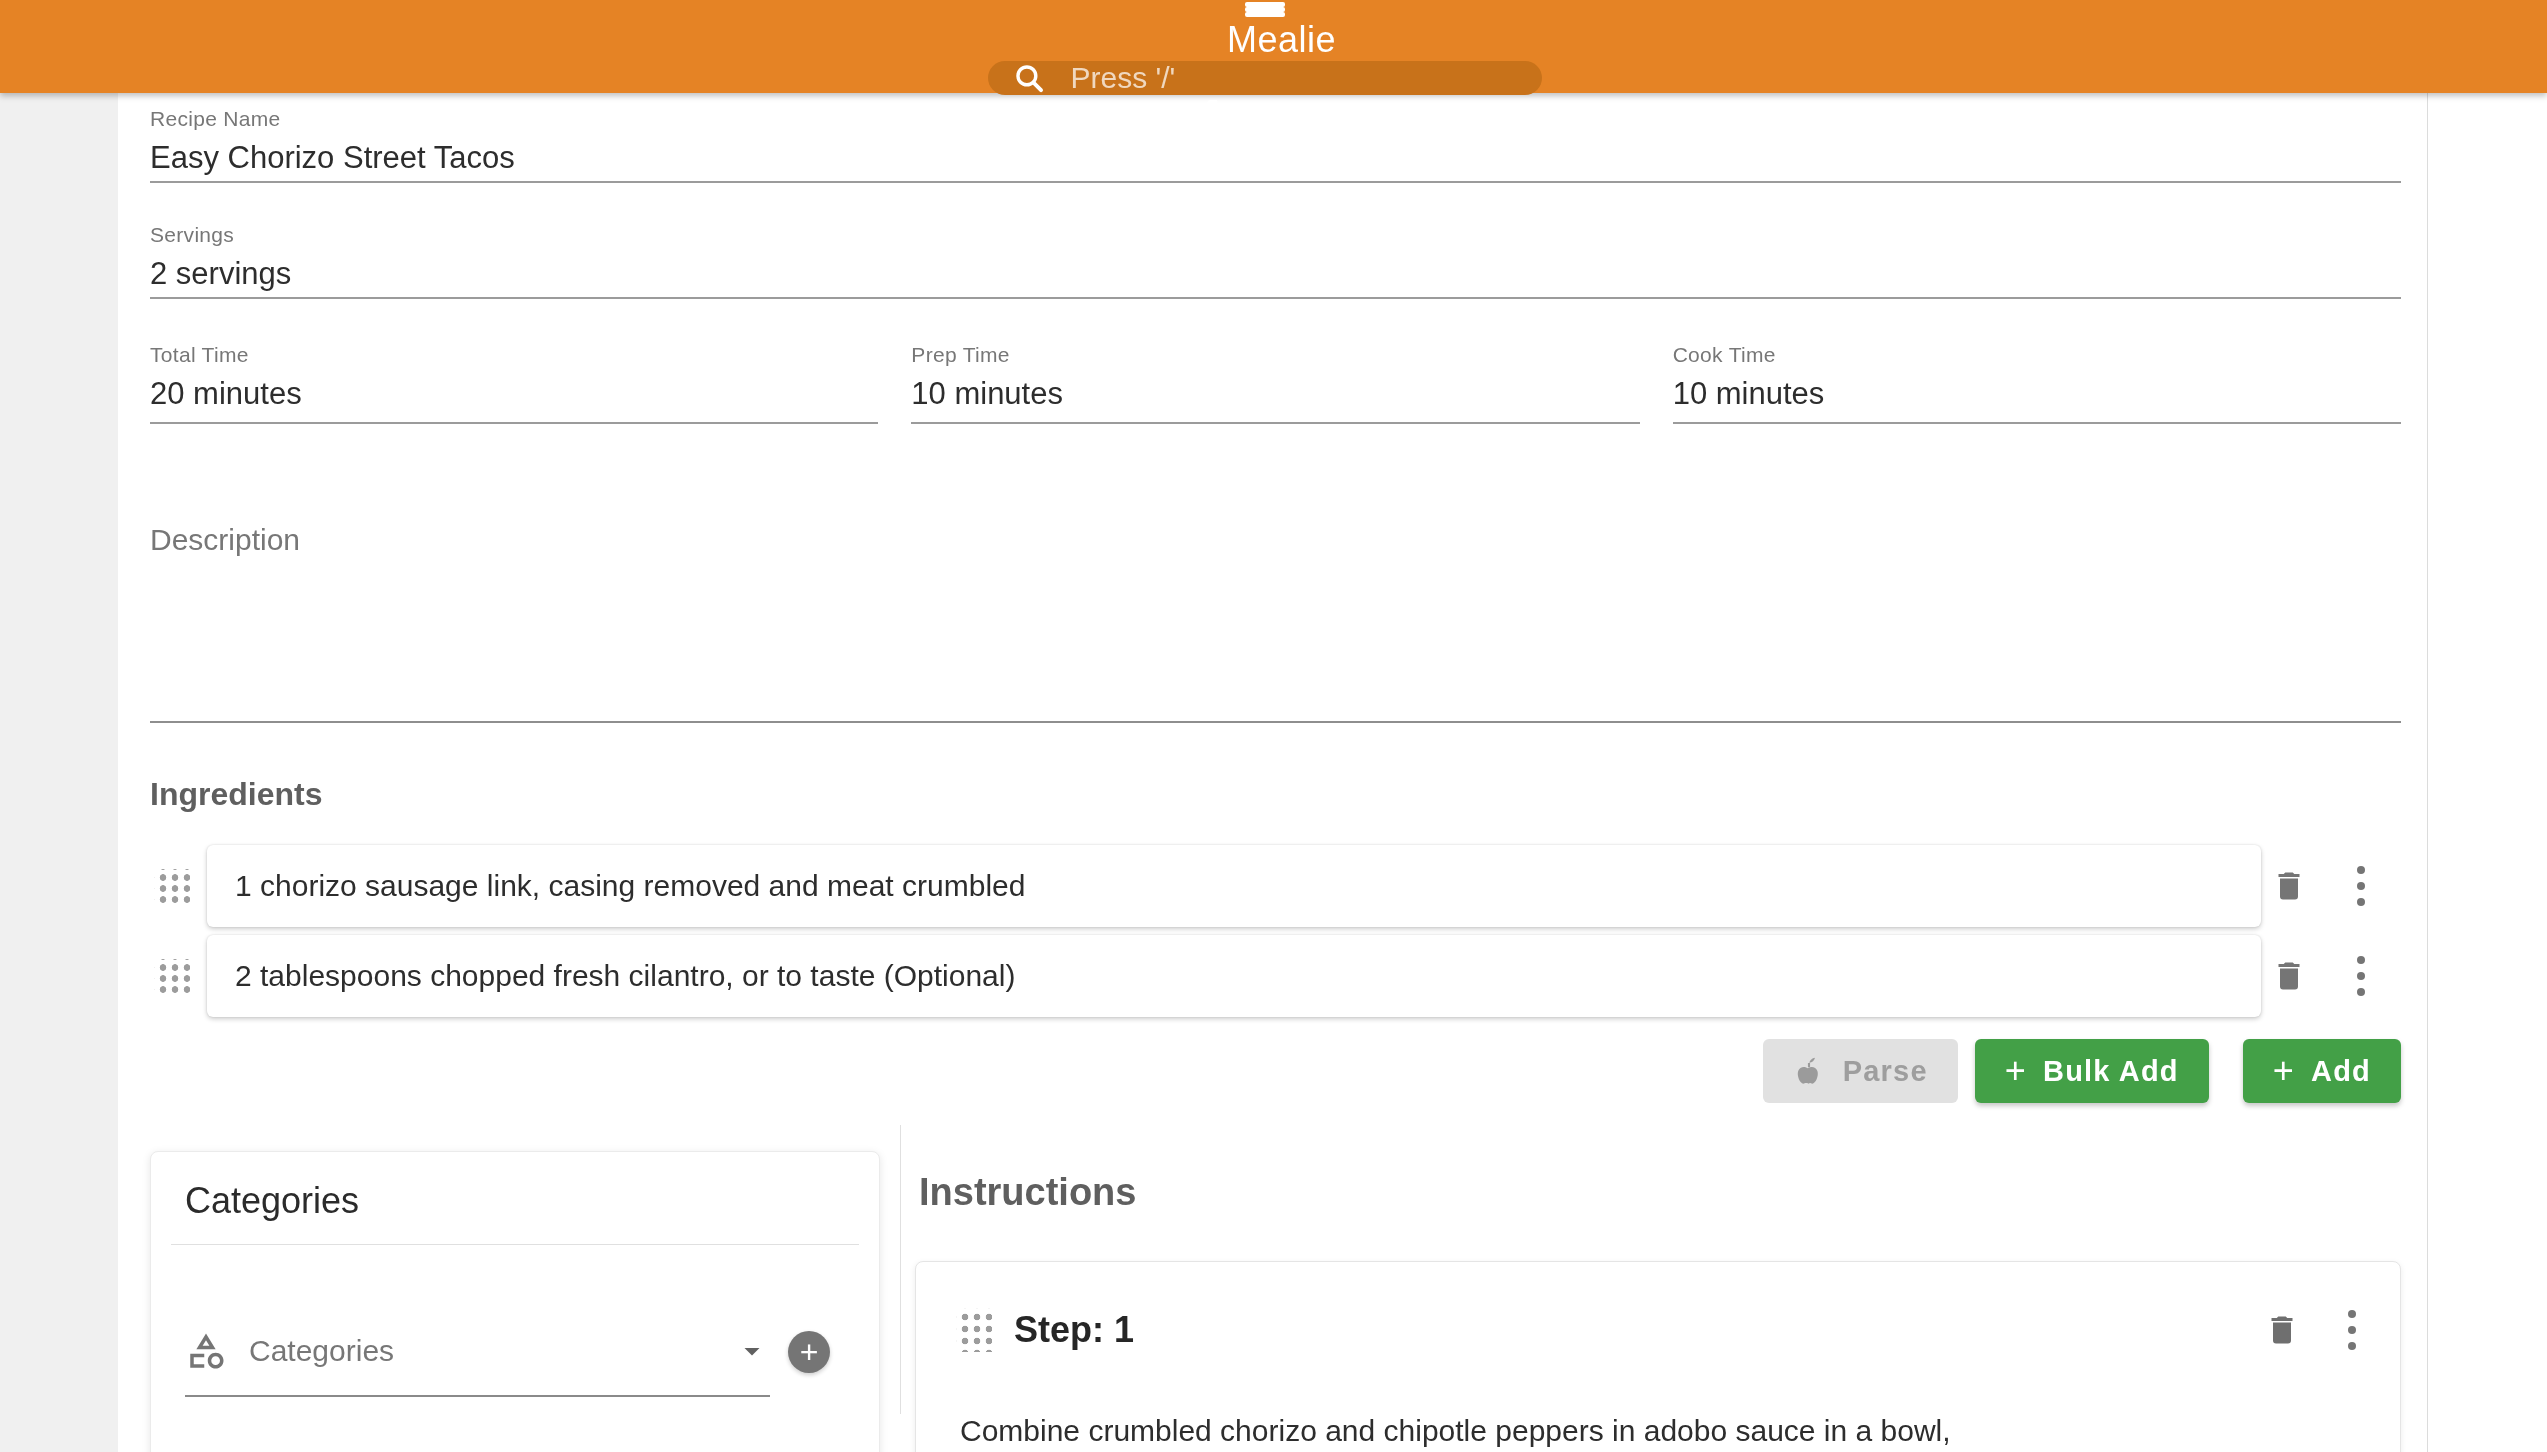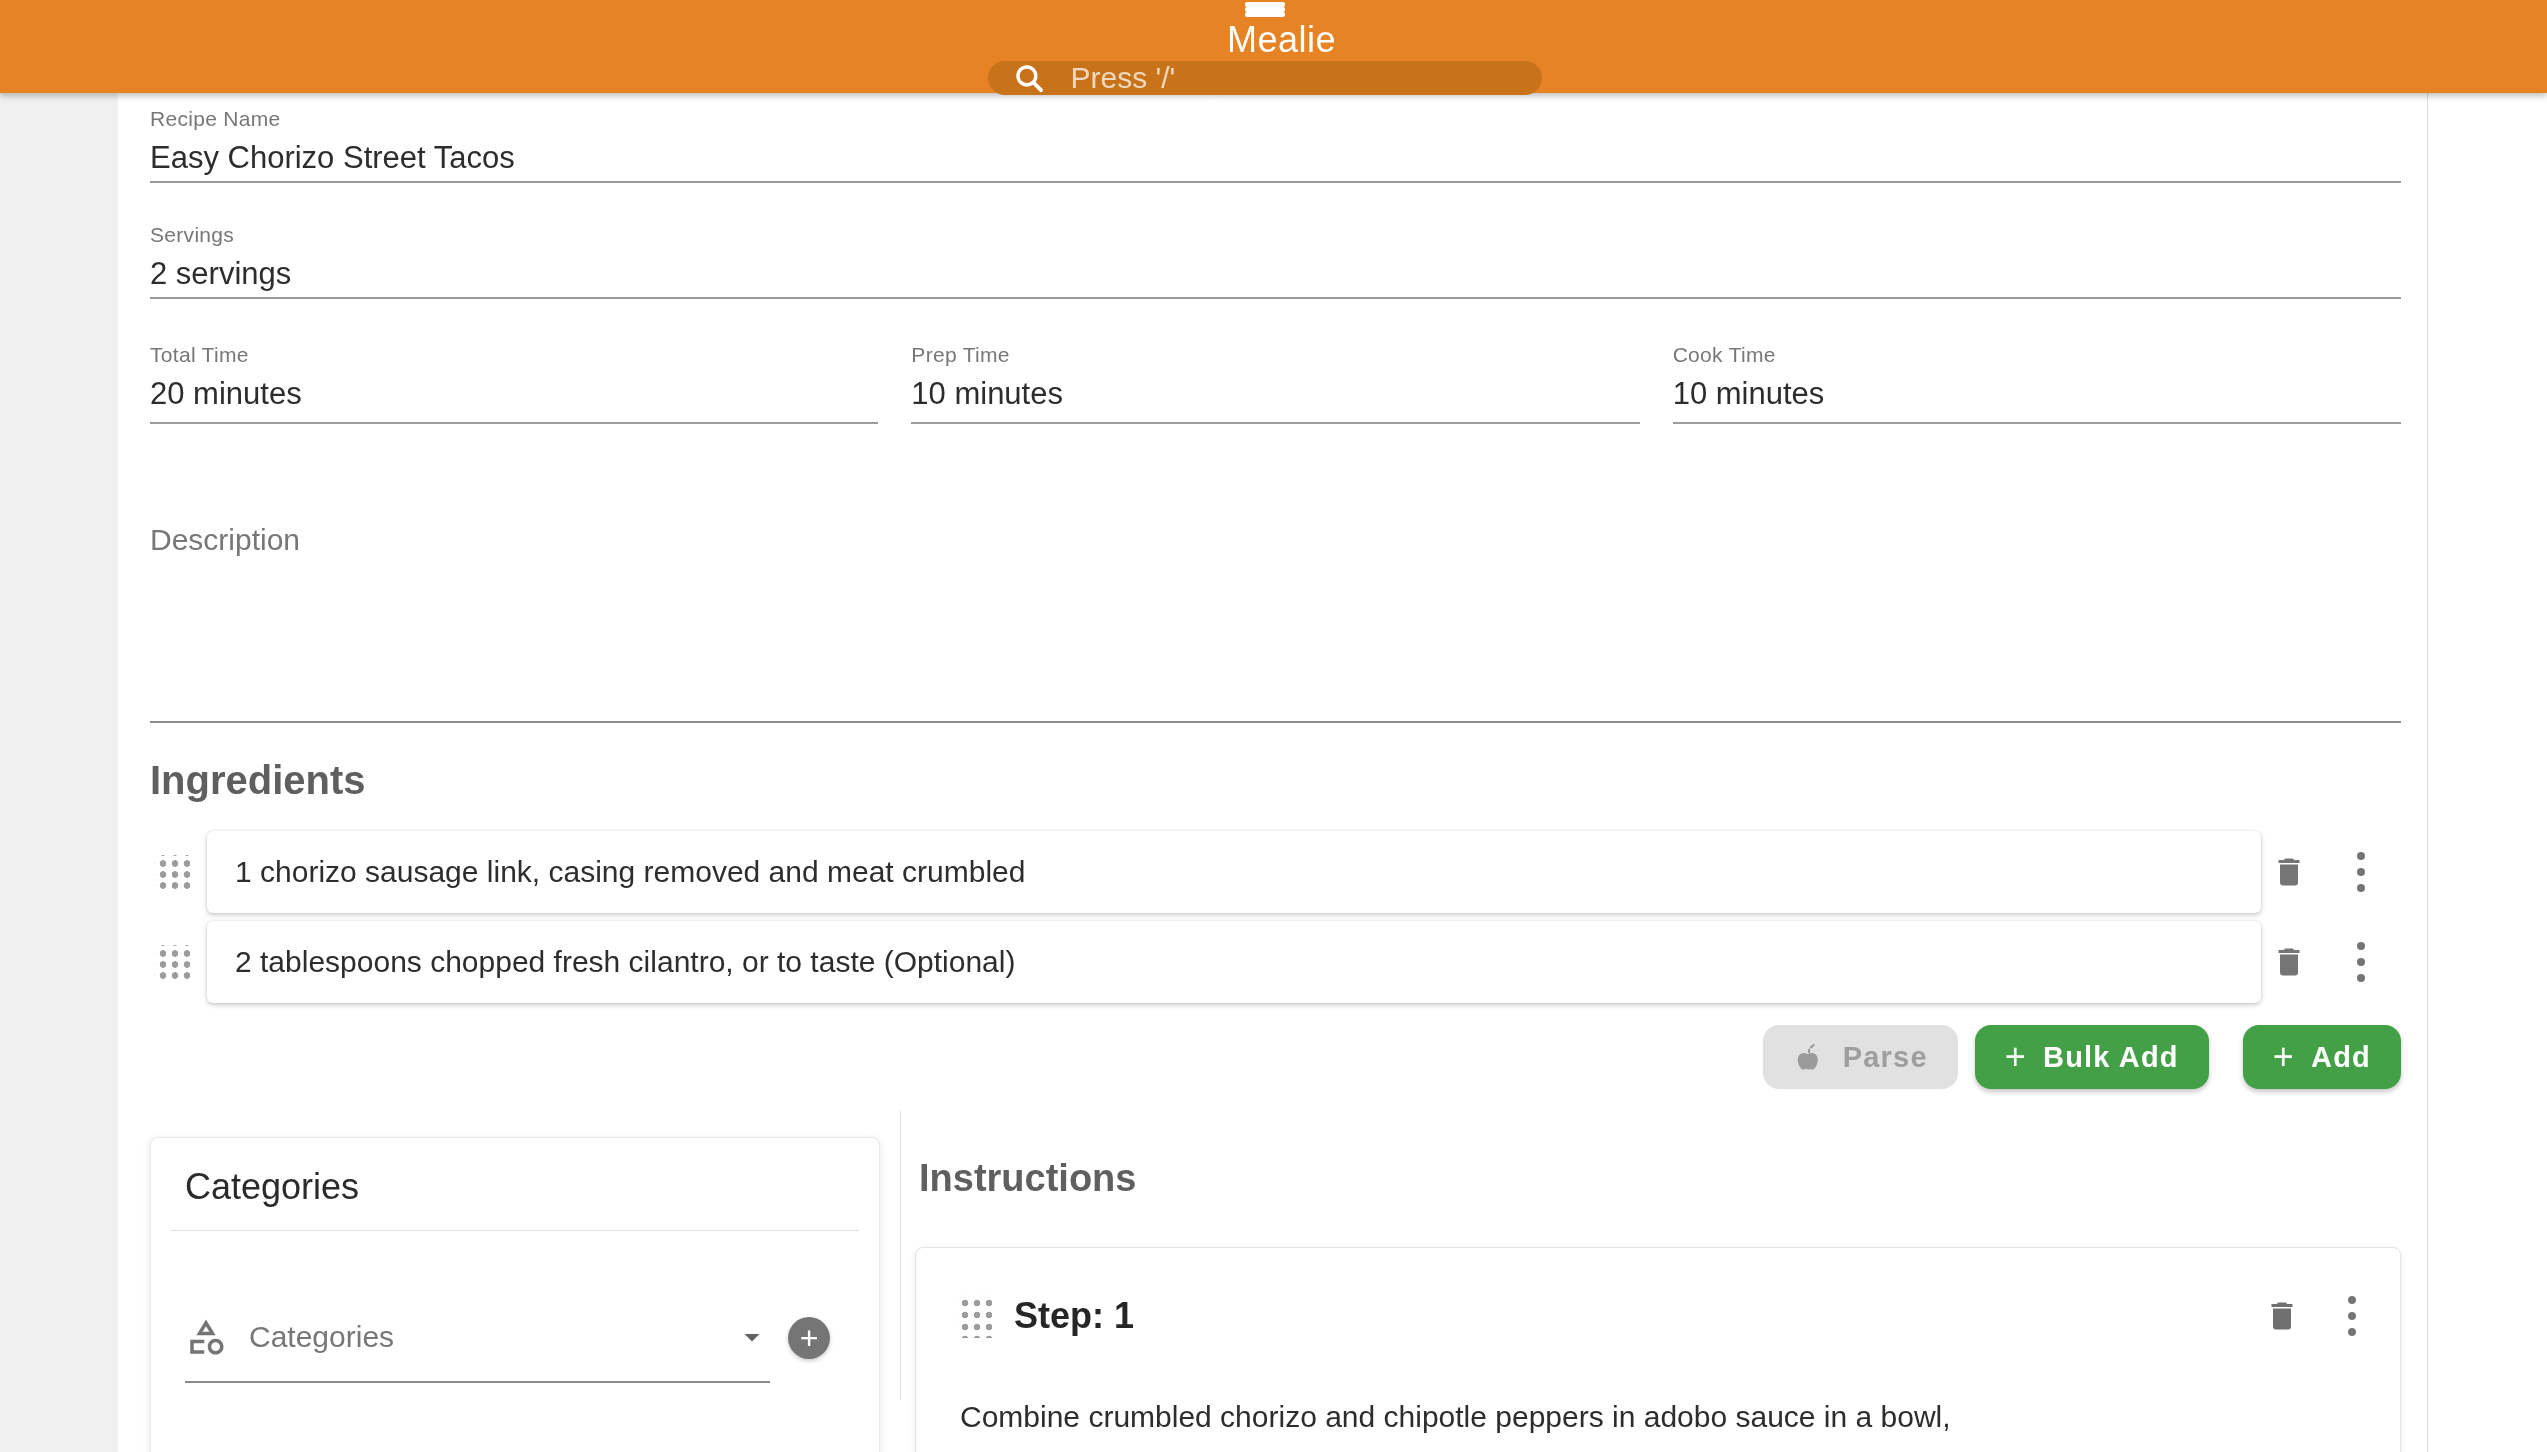--- a/index.html
+++ b/index.html
@@ -50,21 +50,21 @@
   .fld-2 { margin-top:40px; }
   .times-row { display:flex; gap:33px; margin-top:44px; }
   .times-row .fld { flex:1; }
   .times-row .fld-value { padding-bottom:7px; }
 
   .description { margin-top:96px; }
   .desc-label { font-size:30px; color:#777; line-height:40px; }
   .desc-space { height:163px; border-bottom:2px solid #8e8e8e; cursor:text; }
 
   
-  .section-heading { margin-top:32px; font-size:40px; font-weight:700; color:#5f5f5f; line-height:50px; }
+  .section-heading { margin-top:46px; font-size:32px; font-weight:700; color:#5f5f5f; line-height:50px; }
   .ing-rows { margin-top:26px; }
   .ing-row { display:flex; align-items:center; height:82px; margin-bottom:8px; }
   .drag-dots {
     width:36px; height:34px; flex:none; cursor:grab;
     background-image:radial-gradient(circle, #9c9c9c 3px, transparent 3.6px);
     background-size:12px 11px; background-position:3px 3px; background-repeat:repeat;
   }
   .ing-row .drag-dots { margin-left:4px; margin-right:17px; }
   .ing-card {
     flex:1; height:82px; background:#fff; border-radius:6px;
@@ -73,21 +73,21 @@
     font-size:30px; color:#2d2d2d; margin-right:10px; cursor:text;
   }
   .icon-btn { flex:none; display:flex; align-items:center; justify-content:center; cursor:pointer; }
   .trash-btn { width:36px; margin-right:42px; }
   .kebab { width:24px; display:flex; flex-direction:column; align-items:center; gap:8px; cursor:pointer; }
   .kebab i { width:8px; height:8px; border-radius:50%; background:#757575; }
   .ing-row .kebab { margin-right:28px; }
 
   .btn-row { margin-top:22px; display:flex; justify-content:flex-end; align-items:center; }
   .btn {
-    height:64px; border-radius:16px; display:inline-flex; align-items:center;
+    height:64px; border-radius:6px; display:inline-flex; align-items:center;
     font-size:29px; font-weight:700; letter-spacing:1.2px; padding:0 30px; cursor:pointer; border:none;
     font-family:"Liberation Sans", sans-serif;
   }
   .btn-parse { background:#e1e1e1; color:#9e9e9e; gap:18px; cursor:default; }
   .btn-green { background:#43A047; color:#fff; gap:16px; box-shadow:0 3px 5px rgba(0,0,0,0.22); }
   .btn .plus { font-size:36px; font-weight:400; line-height:1; }
   .btn-bulk { margin-left:17px; }
   .btn-add { margin-left:34px; }
 
   

